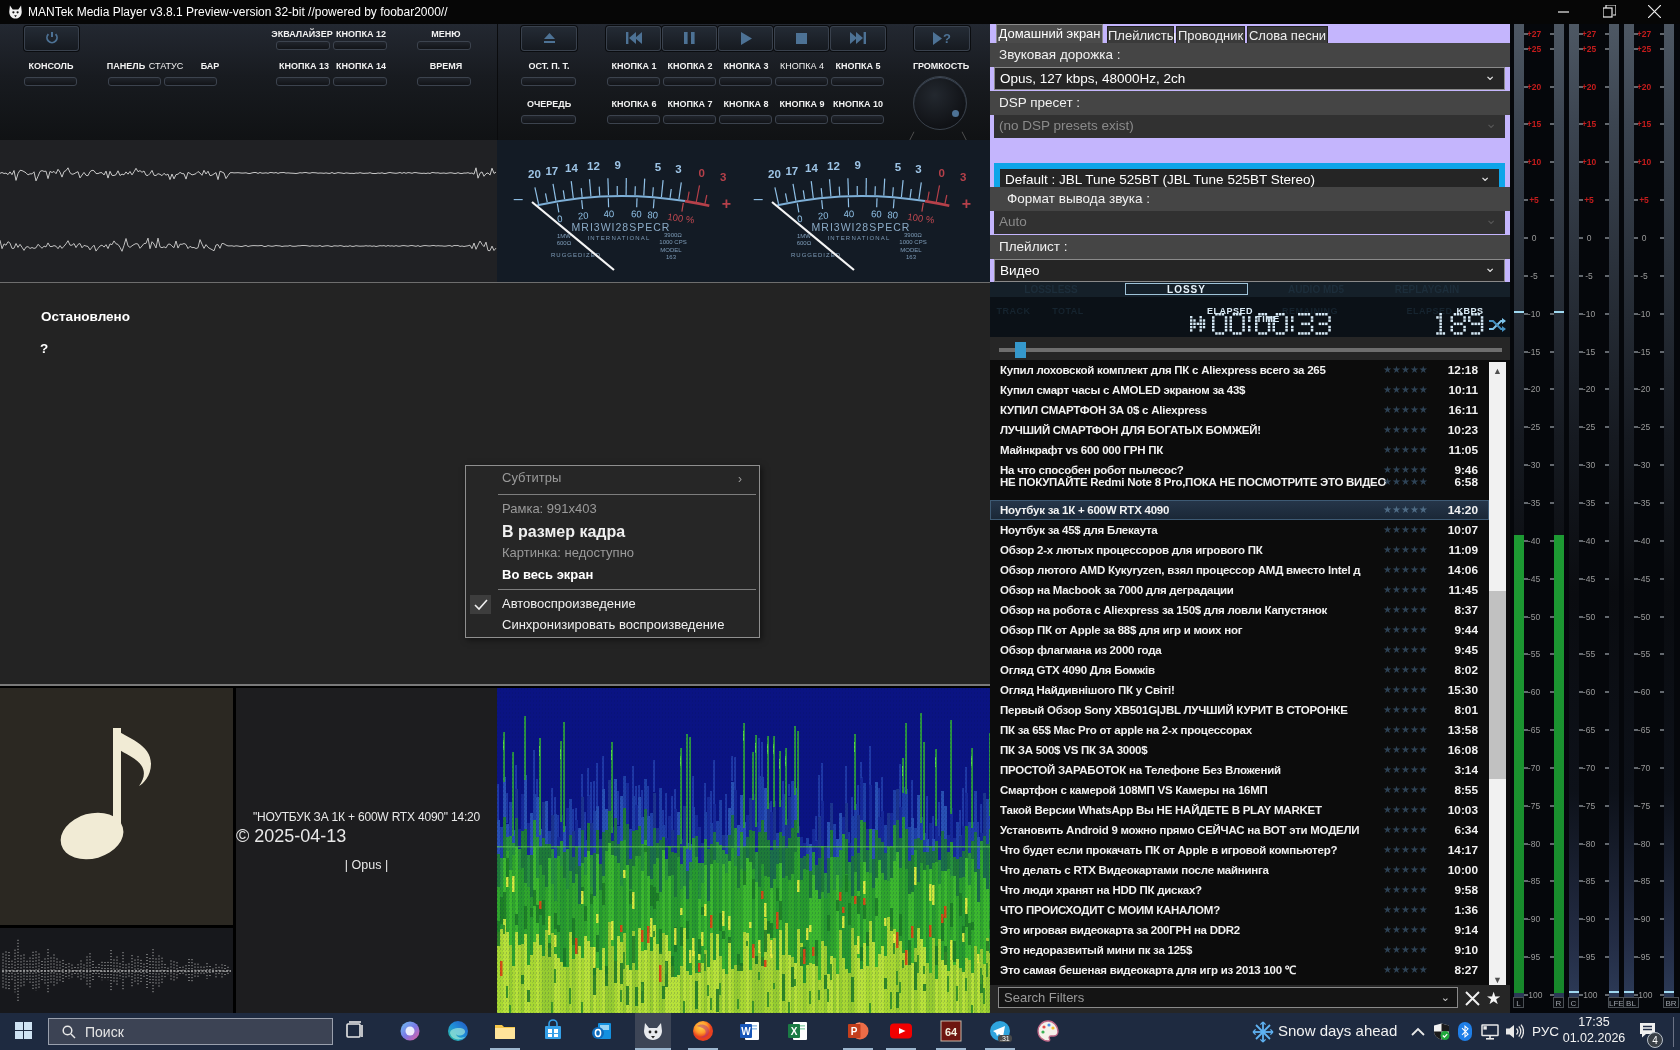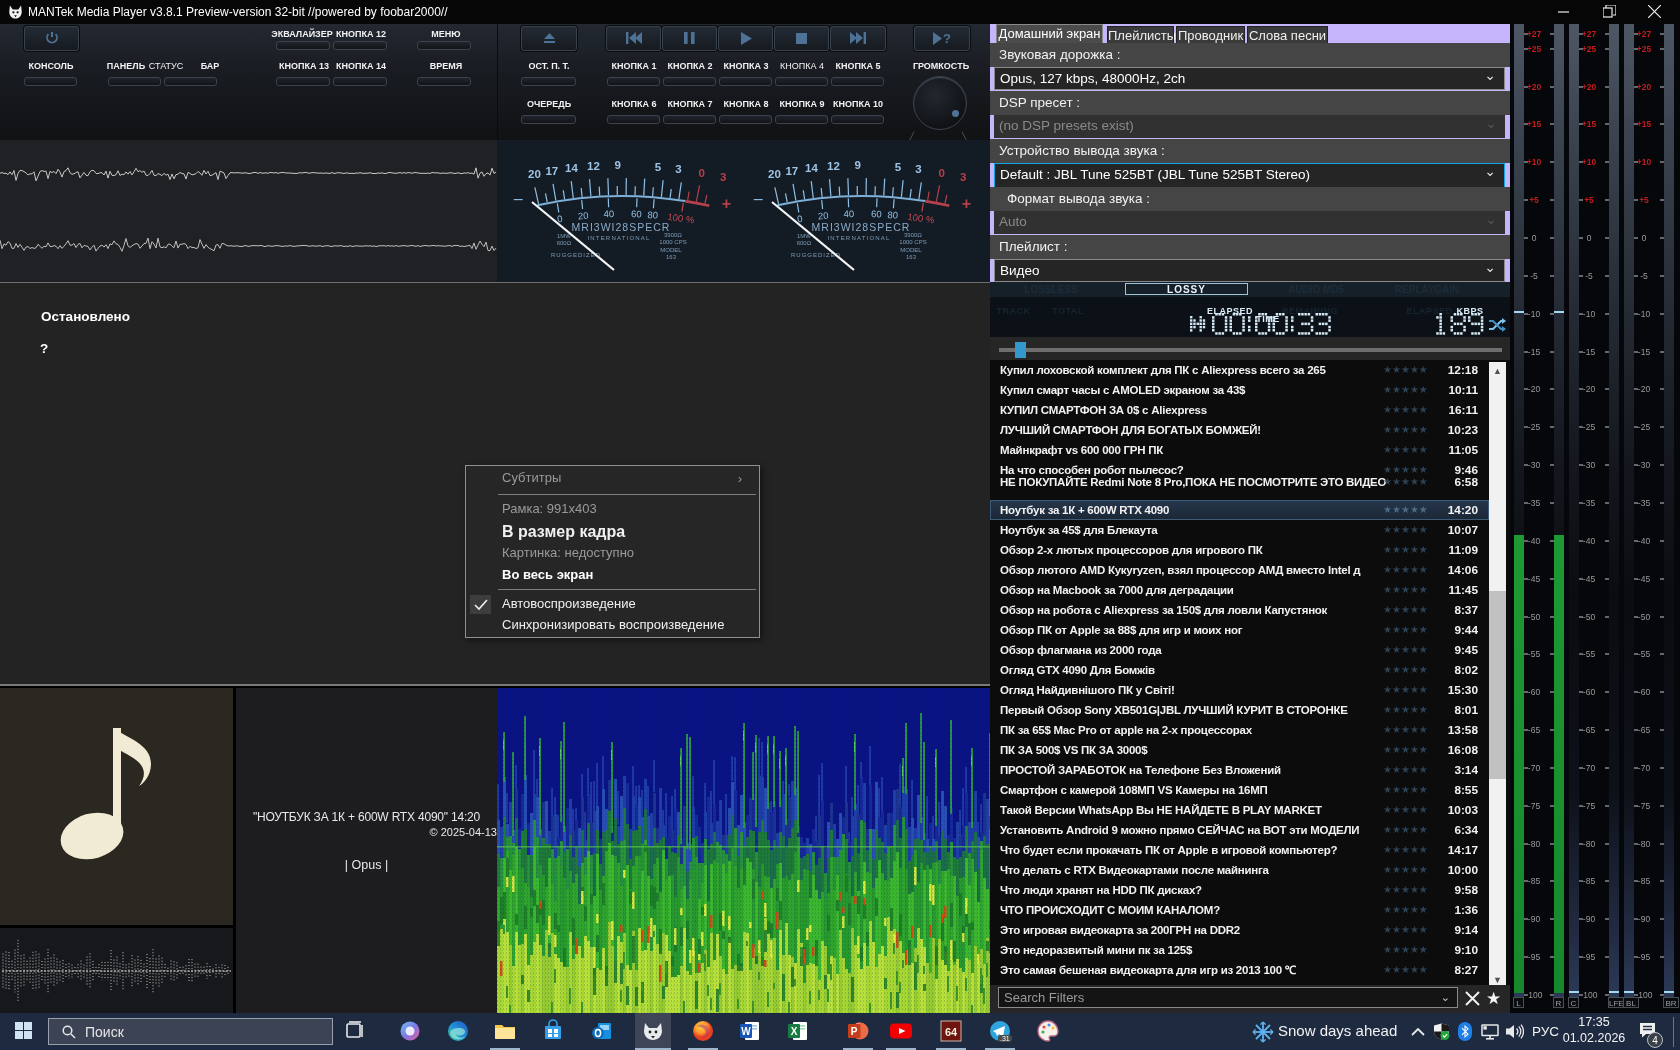--- a/index.html
+++ b/index.html
@@ -339,21 +339,21 @@
         <line x1="216" y1="36.3" x2="216" y2="49.7" stroke="#c4c4c4" stroke-width="1" stroke-dasharray="1,2"></line>
         <line x1="219" y1="38.8" x2="219" y2="47.2" stroke="#c4c4c4" stroke-width="1" stroke-dasharray="1,2"></line>
         <line x1="222" y1="36.4" x2="222" y2="49.6" stroke="#c4c4c4" stroke-width="1" stroke-dasharray="1,2"></line>
         <line x1="225" y1="37.0" x2="225" y2="49.0" stroke="#c4c4c4" stroke-width="1" stroke-dasharray="1,2"></line>
         <line x1="228" y1="38.8" x2="228" y2="47.2" stroke="#c4c4c4" stroke-width="1" stroke-dasharray="1,2"></line>
         <line x1="2" y1="43" x2="231" y2="43" stroke="#aaaaaa" stroke-width="1.5" stroke-dasharray="2,1.5"></line>
       </svg>
     </div>
 <div style="position:absolute;left:236px;top:688px;width:261px;height:325px;background:#1d1d1f"></div>
 <div style="position:absolute;left:236px;top:810px;width:261px;height:16px;color:#e8e8e8;font-size:12px;letter-spacing:-0.2px;text-align:center;white-space:nowrap">"НОУТБУК ЗА 1К + 600W RTX 4090" 14:20</div>
-<div style="position:absolute;left:236px;top:826px;width:261px;height:16px;color:#e8e8e8;font-size:11px;text-align:right">© 2025-04-13</div>
+<div style="position:absolute;left:236px;top:826px;width:261px;height:16px;color:#e8e8e8;font-size:18px;text-align:left">© 2025-04-13</div>
 <div style="position:absolute;left:236px;top:858px;width:261px;height:16px;color:#e8e8e8;font-size:12.5px;text-align:center">| Opus |</div>
 <div style="position:absolute;left:497px;top:688px;width:493px;height:325px;background:#0a1383;overflow:hidden">
       <svg width="493" height="325" style="position:absolute;left:0;top:0">
         <rect width="493" height="325" fill="#0a1383"></rect>
         <rect x="0" y="132" width="3" height="193" fill="#2850b4"></rect>
         <rect x="0" y="166" width="3" height="159" fill="#1e7a38"></rect>
         <rect x="0" y="199" width="3" height="126" fill="#2fa52c"></rect>
         <rect x="0" y="244" width="3" height="81" fill="#a8d832"></rect>
         <rect x="0" y="96" width="2" height="36" fill="#2342b0" opacity="0.8"></rect>
         <rect x="0" y="233" width="3" height="25" fill="#1b7a24" opacity="0.85"></rect>
@@ -1348,22 +1348,21 @@
     </div>
 <div style="position:absolute;left:990px;top:24px;width:520px;height:258px;background:#c4b5fd">
       <div style="position:absolute;left:6px;top:0px;width:107px;height:19px;background:#4b4b4b;border:1px solid #8a8a8a;border-bottom:none;color:#fff;font-size:13px;text-align:center;line-height:18px">Домашний экран</div>
       <div style="position:absolute;left:117px;top:2px;width:67px;height:17px;background:#3a3a3a;border:1px solid #222;border-bottom:none;color:#eee;font-size:13px;text-align:center;line-height:17px">Плейлисты</div>
       <div style="position:absolute;left:186px;top:2px;width:69px;height:17px;background:#3a3a3a;border:1px solid #222;border-bottom:none;color:#eee;font-size:13px;text-align:center;line-height:17px">Проводник</div>
       <div style="position:absolute;left:257px;top:2px;width:81px;height:17px;background:#3a3a3a;border:1px solid #222;border-bottom:none;color:#eee;font-size:13px;text-align:center;line-height:17px">Слова песни</div>
       <div style="position:absolute;left:0px;top:19px;width:520px;height:24px;background:#454545;color:#f2f2f2;font-size:13.5px;line-height:24px;padding-left:9px;box-sizing:border-box">Звуковая дорожка :</div>
       <div style="position:absolute;left:4px;top:43px;width:511px;height:23px;background:#252525;border:1px solid #8a8a8a;color:#fff;font-size:13.5px;line-height:21px;padding-left:5px;box-sizing:border-box">Opus, 127 kbps, 48000Hz, 2ch<span style="position:absolute;right:8px;top:-3px;color:#ddd;font-size:14px">⌄</span></div>
       <div style="position:absolute;left:0px;top:67px;width:520px;height:24px;background:#454545;color:#f2f2f2;font-size:13.5px;line-height:24px;padding-left:9px;box-sizing:border-box">DSP пресет :</div>
       <div style="position:absolute;left:4px;top:91px;width:511px;height:23px;background:#313131;color:#8a8a8a;font-size:13.5px;line-height:22px;padding-left:5px;box-sizing:border-box">(no DSP presets exist)<span style="position:absolute;right:8px;top:-3px;color:#555;font-size:14px">⌄</span></div>
-      <div style="position:absolute;left:0px;top:115px;width:520px;height:24px;background:#454545;color:#f2f2f2;font-size:13.5px;line-height:24px;padding-left:9px;box-sizing:border-box">Устройство вывода звука :</div>
-      <div style="position:absolute;left:4px;top:139px;width:511px;height:39px;background:#252525;border:1px solid #0ea5e9;color:#fff;font-size:13.5px;line-height:21px;padding-left:5px;box-sizing:border-box">Default : JBL Tune 525BT (JBL Tune 525BT Stereo)<span style="position:absolute;right:8px;top:-3px;color:#ddd;font-size:14px">⌄</span></div>
+      <div style="position:absolute;left:4px;top:139px;width:511px;height:39px;background:#252525;border:6px solid #0ea5e9;color:#fff;font-size:13.5px;line-height:21px;padding-left:5px;box-sizing:border-box">Default : JBL Tune 525BT (JBL Tune 525BT Stereo)<span style="position:absolute;right:8px;top:-3px;color:#ddd;font-size:14px">⌄</span></div>
       <div style="position:absolute;left:0px;top:163px;width:520px;height:24px;background:#454545;color:#f2f2f2;font-size:13.5px;line-height:24px;padding-left:17px;box-sizing:border-box">Формат вывода звука :</div>
       <div style="position:absolute;left:4px;top:187px;width:511px;height:23px;background:#313131;color:#8a8a8a;font-size:13.5px;line-height:22px;padding-left:5px;box-sizing:border-box">Auto<span style="position:absolute;right:8px;top:-3px;color:#555;font-size:14px">⌄</span></div>
       <div style="position:absolute;left:0px;top:211px;width:520px;height:24px;background:#454545;color:#f2f2f2;font-size:13.5px;line-height:24px;padding-left:9px;box-sizing:border-box">Плейлист :</div>
       <div style="position:absolute;left:4px;top:235px;width:511px;height:23px;background:#252525;border:1px solid #8a8a8a;color:#fff;font-size:13.5px;line-height:21px;padding-left:5px;box-sizing:border-box">Видео<span style="position:absolute;right:8px;top:-3px;color:#ddd;font-size:14px">⌄</span></div>
     </div>
 <div style="position:absolute;left:990px;top:282px;width:520px;height:55px;background:#0e151d;overflow:hidden">
       <div style="position:absolute;left:0;top:0;width:520px;height:15px;background:#152029"></div>
       <div style="position:absolute;left:16px;top:2px;width:90px;height:11px;color:#1c2d3a;font-size:10px;font-weight:bold;text-align:center">LOSSLESS</div>
       <div style="position:absolute;left:135px;top:1px;width:123px;height:12px;border:1px solid #9fc3d8;color:#e8f4fc;font-size:10px;font-weight:bold;text-align:center;line-height:12px;letter-spacing:1px">LOSSY</div>
       <div style="position:absolute;left:281px;top:2px;width:90px;height:11px;color:#1c2d3a;font-size:10px;font-weight:bold;text-align:center">AUDIO MD5</div>

